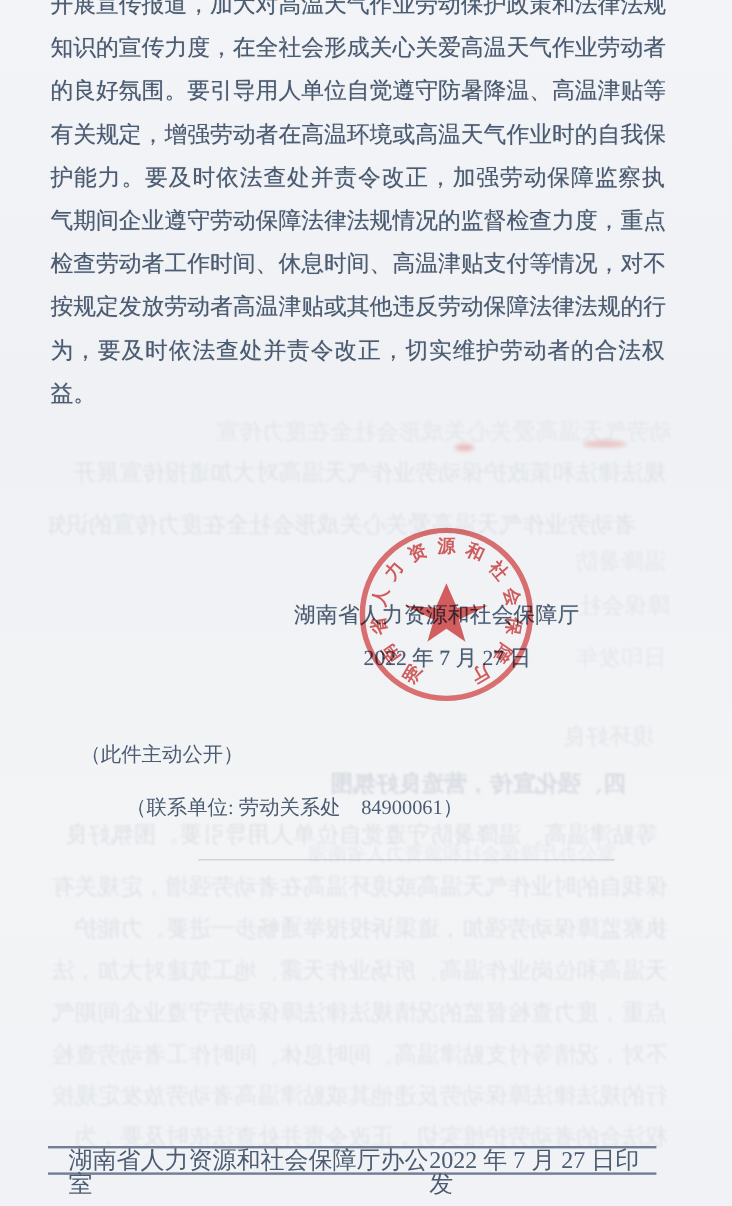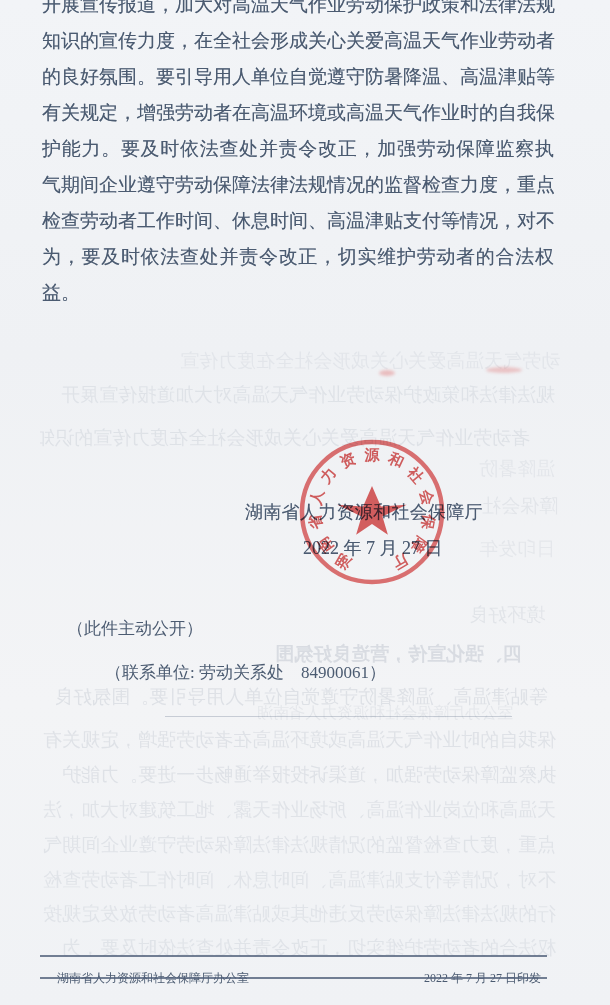--- a/index.html
+++ b/index.html
@@ -31,22 +31,22 @@
   .seal { position:absolute; left:297px; top:437px; width:150px; height:150px; mix-blend-mode:multiply; opacity:.92; filter:blur(.3px); }
   .seal-ring { fill:none; stroke:#e05858; stroke-width:4.5; opacity:.9; }
   .seal-star { fill:#d94545; opacity:.92; }
   .seal-char { font-size:15px; font-weight:bold; fill:#d85353; font-family:"Liberation Serif","DejaVu Serif",serif; }
   
   .footer-rule { position:absolute; left:40px; width:507px; height:2px; background:#51607a; opacity:.8; }
   .rule-top { top:955px; }
   .rule-bottom { top:977px; }
   .footer-text {
     position:absolute; left:40px; top:957px; width:507px; box-sizing:border-box;
-    display:flex; justify-content:space-between; padding:11px 6px 0 17px;
-    font-size:12px; line-height:20px; color:#4b5b71;
+    display:flex; justify-content:space-between; padding:0 6px 0 17px;
+    font-size:20px; line-height:20px; color:#4b5b71;
   }
   
   .ghost {
     position:absolute; transform:scaleX(-1); color:#56667e;
     filter:blur(.7px); font-size:19px; line-height:21px;
     white-space:nowrap; overflow:hidden; pointer-events:none;
   }
   .ghost.bold { font-weight:bold; }
   .ghost-rule { position:absolute; height:1px; background:#6b7a90; opacity:.32; pointer-events:none; }
   .red-smudge { position:absolute; background:#e06868; filter:blur(1.6px); border-radius:50%; pointer-events:none; }
@@ -79,20 +79,21 @@
   <div class="red-smudge" style="left:486px; top:367px; width:36px; height:6px; opacity:.33;"></div>
 
   <div class="body-text">
     <div class="line">开展宣传报道，加大对高温天气作业劳动保护政策和法律法规</div>
     <div class="line">知识的宣传力度，在全社会形成关心关爱高温天气作业劳动者</div>
     <div class="line">的良好氛围。要引导用人单位自觉遵守防暑降温、高温津贴等</div>
     <div class="line">有关规定，增强劳动者在高温环境或高温天气作业时的自我保</div>
     <div class="line">护能力。要及时依法查处并责令改正，加强劳动保障监察执</div>
     <div class="line">气期间企业遵守劳动保障法律法规情况的监督检查力度，重点</div>
     <div class="line">检查劳动者工作时间、休息时间、高温津贴支付等情况，对不</div>
+    <div class="line">按规定发放劳动者高温津贴或其他违反劳动保障法律法规的行</div>
     <div class="line">为，要及时依法查处并责令改正，切实维护劳动者的合法权</div>
     <div class="line last">益。</div>
   </div>
 
   <div class="signature">湖南省人力资源和社会保障厅</div>
   <div class="doc-date">2022 年 7 月 27 日</div>
 
   <svg class="seal" viewBox="0 0 150 150" xmlns="http://www.w3.org/2000/svg">
     <circle class="seal-ring" cx="75" cy="75" r="70"></circle>
     <polygon class="seal-star" points="75,48 83.9,68.53 109.68,66.66 85.46,78.4 90.87,96.84 75,86 59.13,96.84 64.54,78.4 40.32,66.66 66.1,68.53" transform="translate(0,1)"></polygon>

